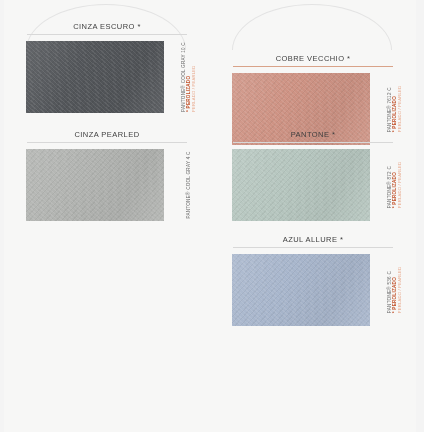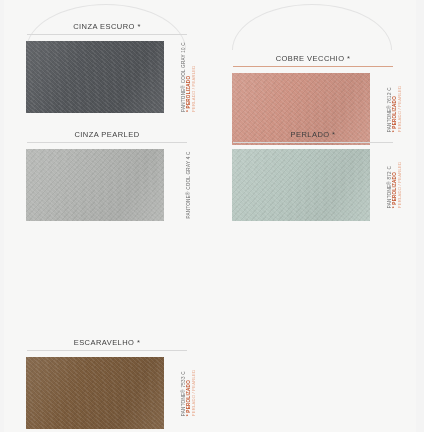--- a/index.html
+++ b/index.html
@@ -212,65 +212,65 @@
               <div class="chip-wrap">
                 <div class="chip" style="background: rgb(178, 180, 177);"></div>
               </div>
               <div class="code-block">
                 <div class="code-rot">
                   <div class="code-line ">PANTONE® COOL GRAY 4 C</div>
                 </div>
               </div>
             </div>
           </div>
-          <div class="swatch-block" style="top: 338px;">
-            <div class="swatch-title">ESCARAVELHO *</div>
-            <div class="title-rule"></div>
-            <div class="swatch-body">
-              <div class="chip-wrap">
-                <div class="chip" style="background: rgb(122, 91, 60);"></div>
-              </div>
-              <div class="code-block">
-                <div class="code-rot">
-                  <div class="code-line ">PANTONE® 7533 C</div>
-                  <div class="code-line perol">* PEROLIZADO</div>
-                  <div class="code-line perol-sub">PERLADO / PEARLED</div>
-                </div>
-              </div>
-            </div>
-          </div>
         </div>
         <div class="column">
           <div class="arc"></div>
           <div class="swatch-block" style="top: 22px; margin-top: 32px;">
             <div class="swatch-title">COBRE VECCHIO *</div>
             <div class="title-rule accent"></div>
             <div class="swatch-body">
               <div class="chip-wrap">
                 <div class="chip" style="background: rgb(206, 147, 132);"></div>
               </div>
               <div class="code-block">
                 <div class="code-rot">
                   <div class="code-line ">PANTONE® 7612 C</div>
                   <div class="code-line perol">* PEROLIZADO</div>
                   <div class="code-line perol-sub">PERLADO / PEARLED</div>
                 </div>
               </div>
             </div>
           </div>
           <div class="swatch-block" style="top: 130px;">
-            <div class="swatch-title">PERLADO *</div>
+            <div class="swatch-title">PANTONE *</div>
             <div class="title-rule"></div>
             <div class="swatch-body">
               <div class="chip-wrap">
                 <div class="chip" style="background: rgb(182, 198, 191);"></div>
               </div>
               <div class="code-block">
                 <div class="code-rot">
                   <div class="code-line ">PANTONE® 872 C</div>
+                  <div class="code-line perol">* PEROLIZADO</div>
+                  <div class="code-line perol-sub">PERLADO / PEARLED</div>
+                </div>
+              </div>
+            </div>
+          </div>
+          <div class="swatch-block" style="top: 235px;">
+            <div class="swatch-title">AZUL ALLURE *</div>
+            <div class="title-rule"></div>
+            <div class="swatch-body">
+              <div class="chip-wrap">
+                <div class="chip" style="background: rgb(168, 182, 204);"></div>
+              </div>
+              <div class="code-block">
+                <div class="code-rot">
+                  <div class="code-line ">PANTONE® 536 C</div>
                   <div class="code-line perol">* PEROLIZADO</div>
                   <div class="code-line perol-sub">PERLADO / PEARLED</div>
                 </div>
               </div>
             </div>
           </div>
         </div>
       </div>
   </div>
 </div>

